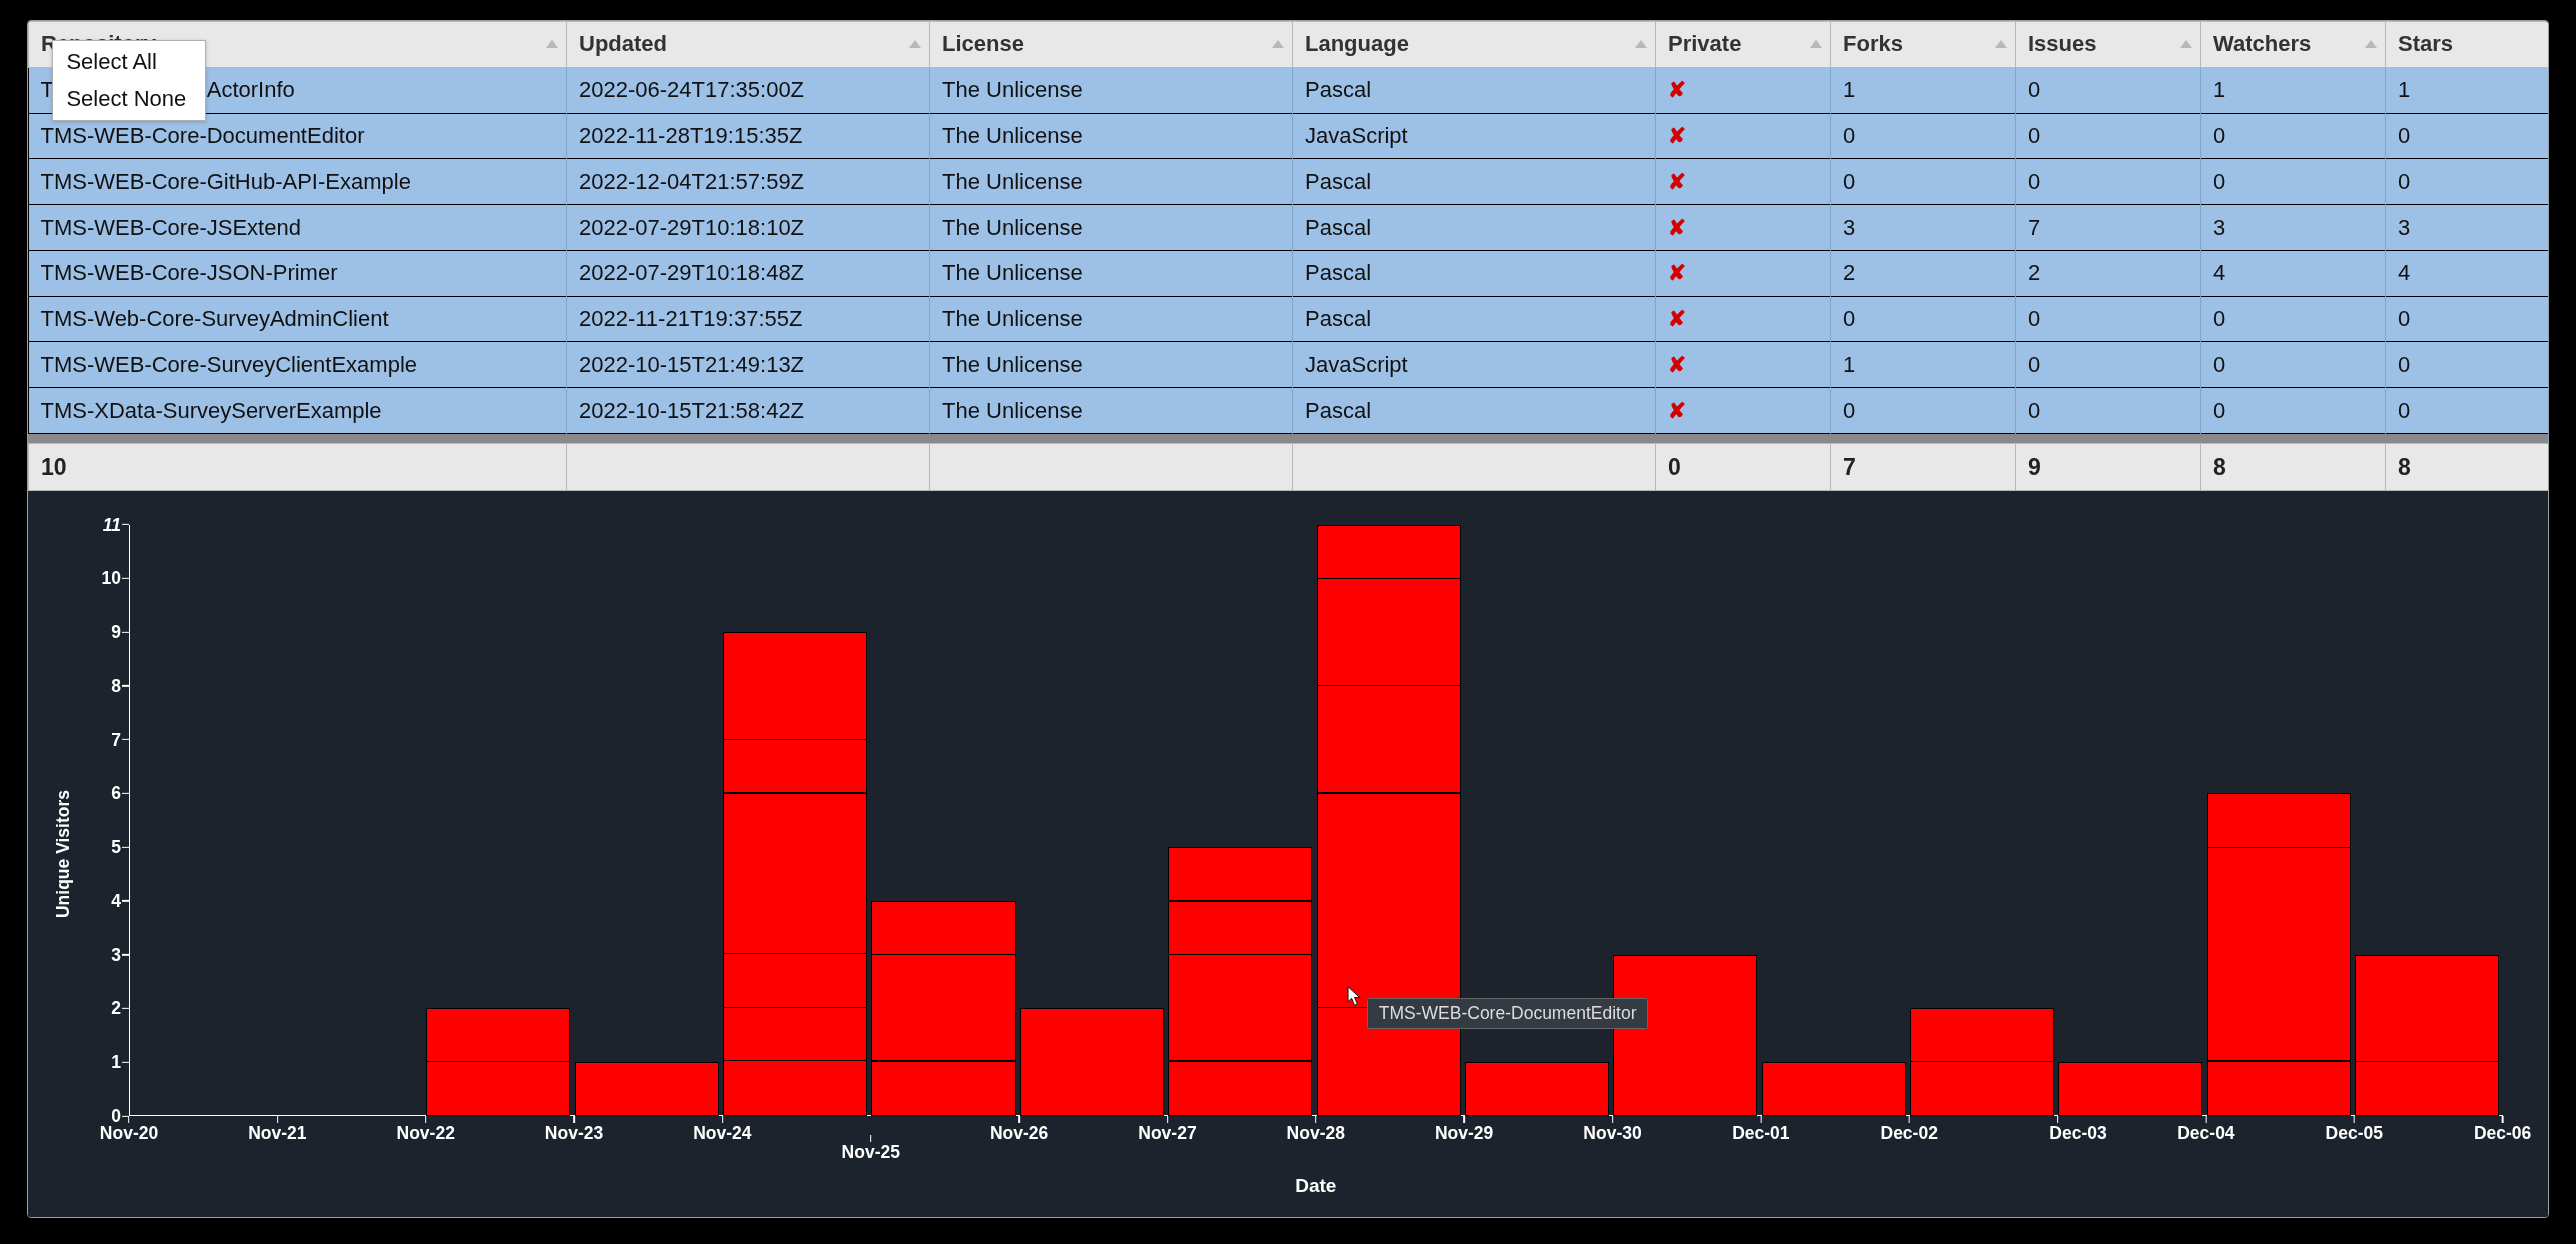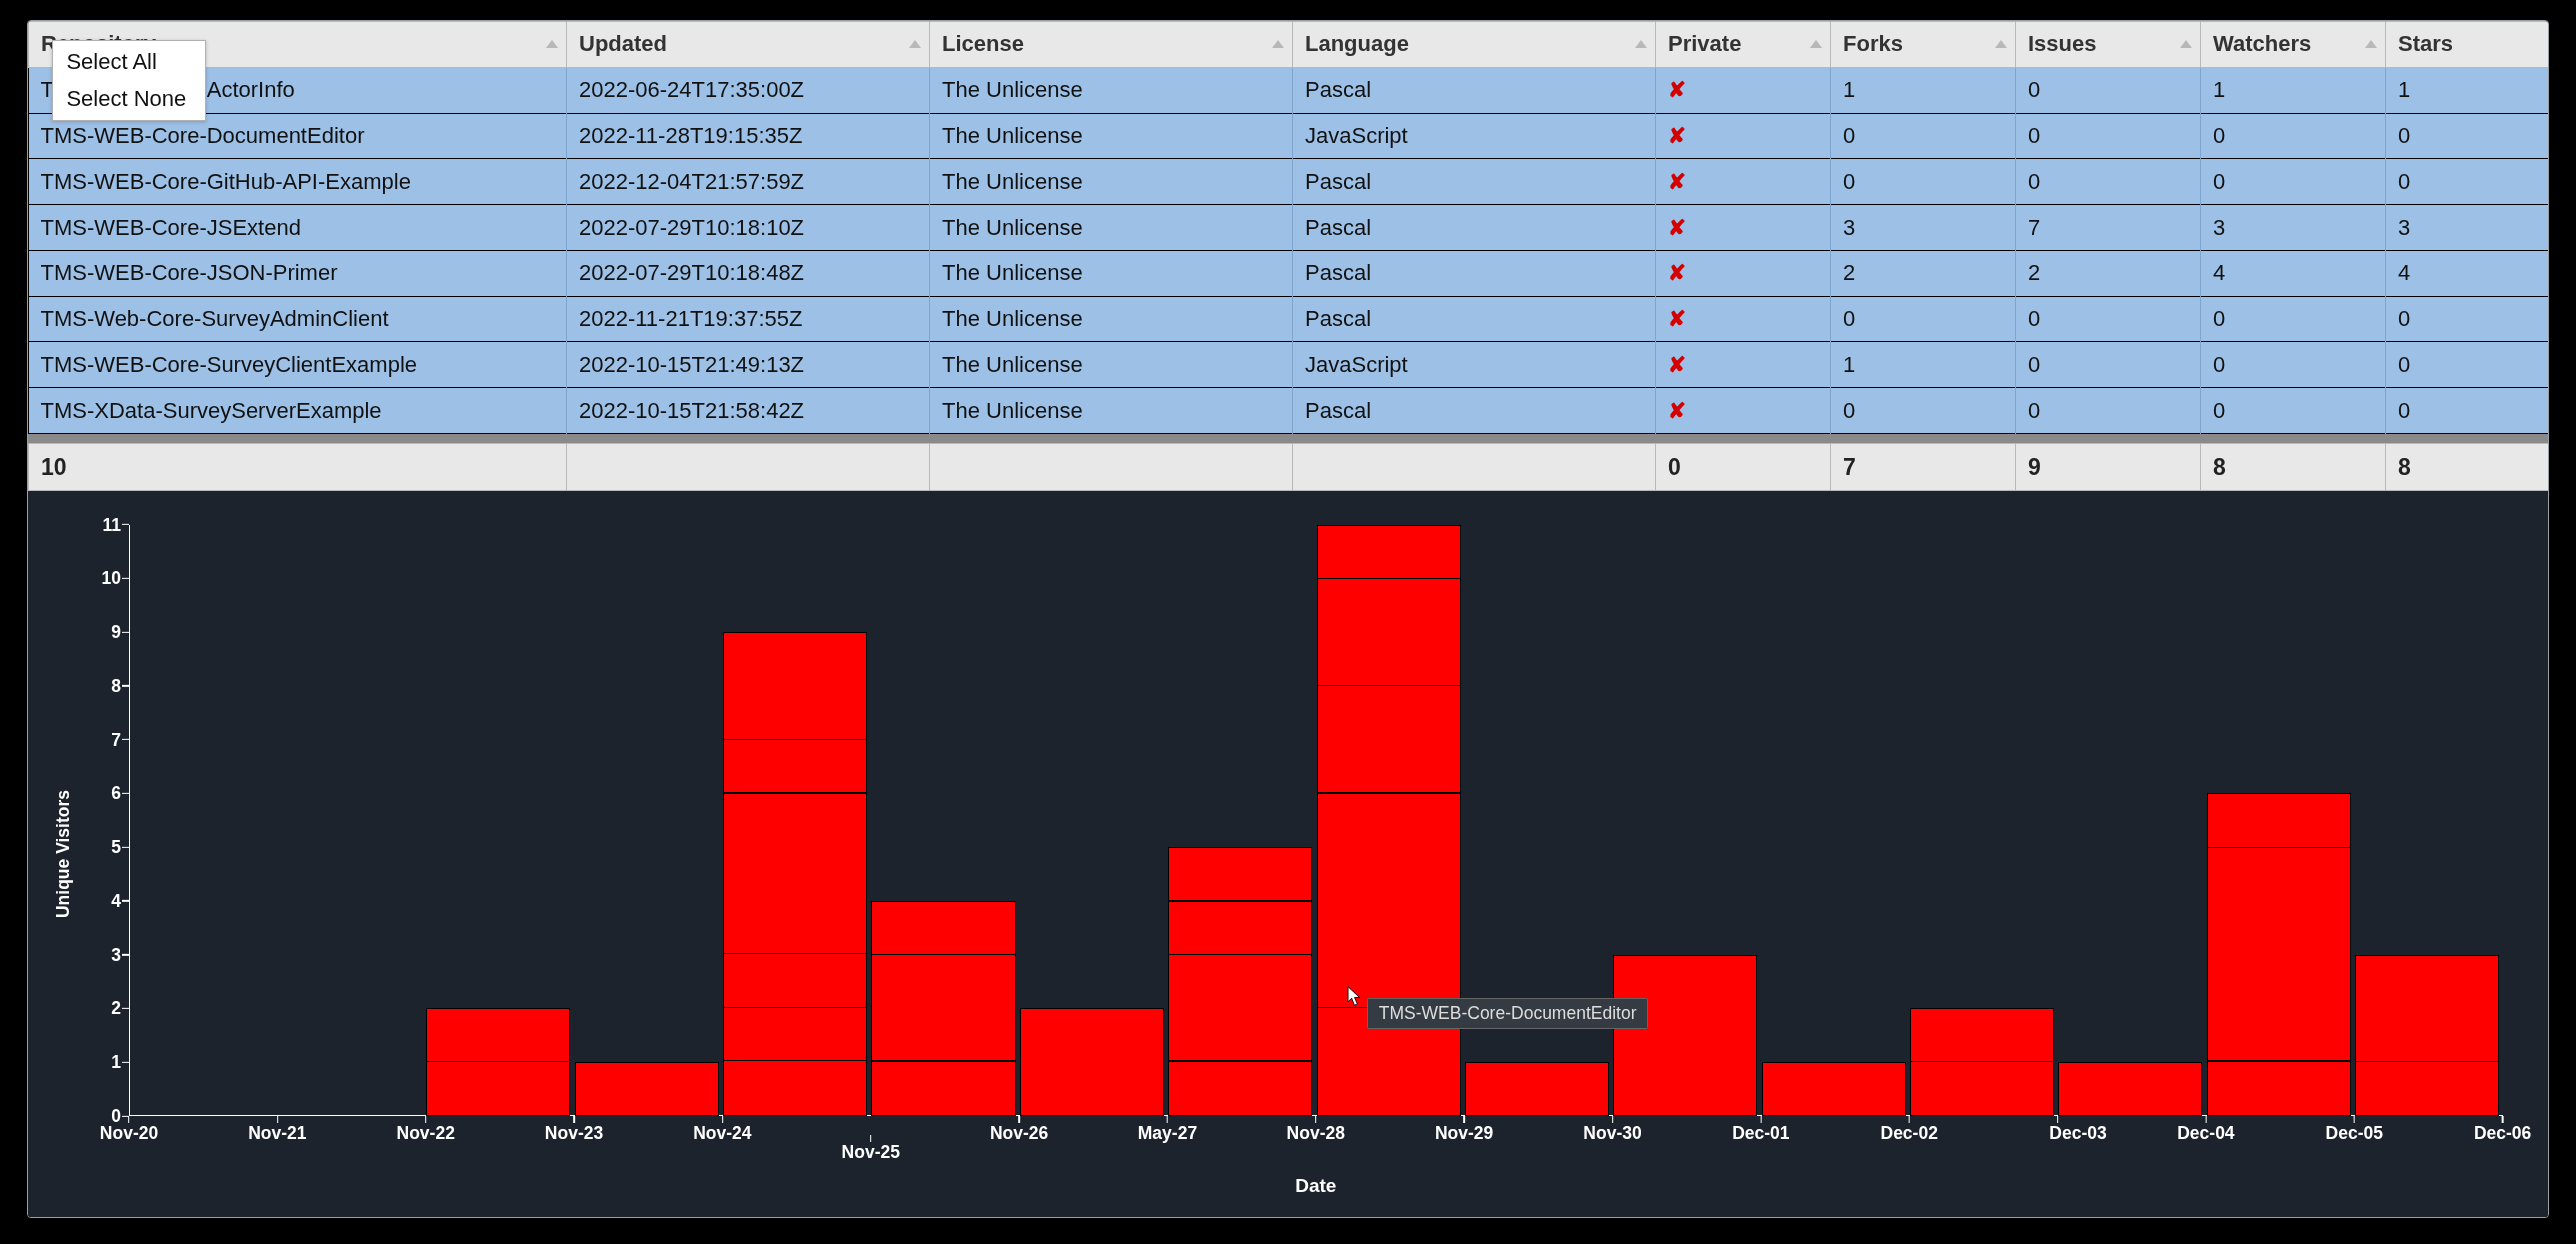--- a/index.html
+++ b/index.html
@@ -268,21 +268,21 @@
             <div class="y-tick" style="bottom: 9.09091%;">1</div>
             <div class="y-tick" style="bottom: 18.1818%;">2</div>
             <div class="y-tick" style="bottom: 27.2727%;">3</div>
             <div class="y-tick" style="bottom: 36.3636%;">4</div>
             <div class="y-tick" style="bottom: 45.4545%;">5</div>
             <div class="y-tick" style="bottom: 54.5455%;">6</div>
             <div class="y-tick" style="bottom: 63.6364%;">7</div>
             <div class="y-tick" style="bottom: 72.7273%;">8</div>
             <div class="y-tick" style="bottom: 81.8182%;">9</div>
             <div class="y-tick" style="bottom: 90.9091%;">10</div>
-            <div class="y-tick" style="bottom: 100%;">11</div>
+            <div class="y-tick" style="bottom: 100%; font-style: italic;">11</div>
           </div>
         <div class="plot" id="plot">
           <div class="axis-line-y"></div>
           <div class="axis-line-x"></div>
           <div class="bars" id="bars">
               <div class="bar" style="left: calc(12.5% + 0.7px); width: calc(6.125% - 1.3px); height: 18.1818%;">
                 <div class="seg-line" style="bottom: 50%;"></div>
               </div>
               <div class="bar" style="left: calc(18.75% + 0.7px); width: calc(6.125% - 1.3px); height: 9.09091%;"></div>
               <div class="bar" style="left: calc(25% + 0.7px); width: calc(6.125% - 1.3px); height: 81.8182%;">
@@ -326,21 +326,21 @@
         </div>
         <div class="x-axis" id="x-axis">
           <div class="x-label">Date</div>
         <div class="x-tick" style="left: 0%;">Nov-20</div>
             <div class="x-tick" style="left: 6.25%;">Nov-21</div>
             <div class="x-tick" style="left: 12.5%;">Nov-22</div>
             <div class="x-tick" style="left: 18.75%;">Nov-23</div>
             <div class="x-tick" style="left: 25%;">Nov-24</div>
             <div class="x-tick" style="left: 31.25%; margin-top: 19px;">Nov-25</div>
             <div class="x-tick" style="left: 37.5%;">Nov-26</div>
-            <div class="x-tick" style="left: 43.75%;">May-27</div>
+            <div class="x-tick" style="left: 43.75%;">Nov-27</div>
             <div class="x-tick" style="left: 50%;">Nov-28</div>
             <div class="x-tick" style="left: 56.25%;">Nov-29</div>
             <div class="x-tick" style="left: 62.5%;">Nov-30</div>
             <div class="x-tick" style="left: 68.75%;">Dec-01</div>
             <div class="x-tick" style="left: 75%;">Dec-02</div>
             <div class="x-tick" style="left: 81.25%; padding-left: 41px;">Dec-03</div>
             <div class="x-tick" style="left: 87.5%;">Dec-04</div>
             <div class="x-tick" style="left: 93.75%;">Dec-05</div>
             <div class="x-tick" style="left: 100%;">Dec-06</div>
           </div>

